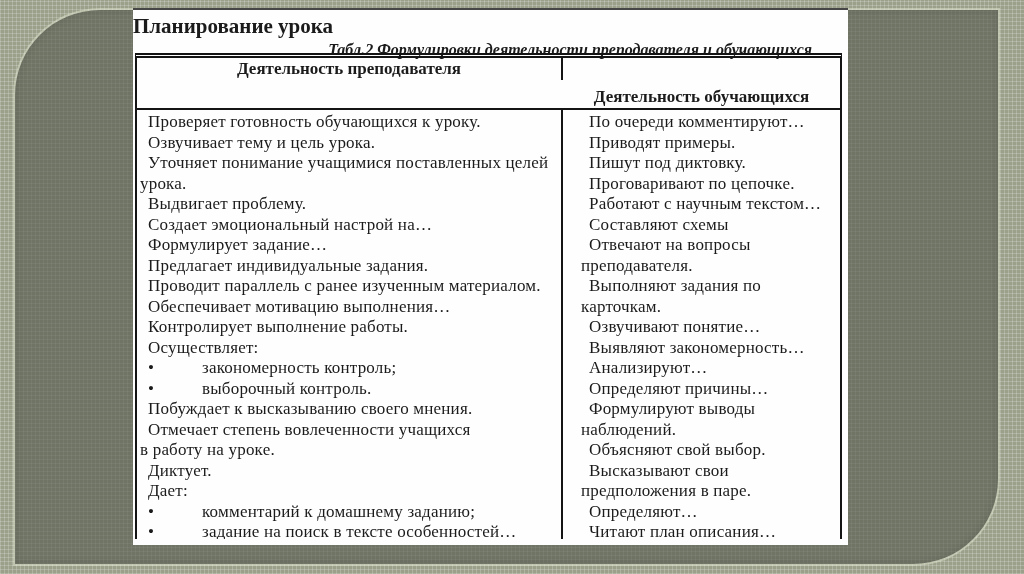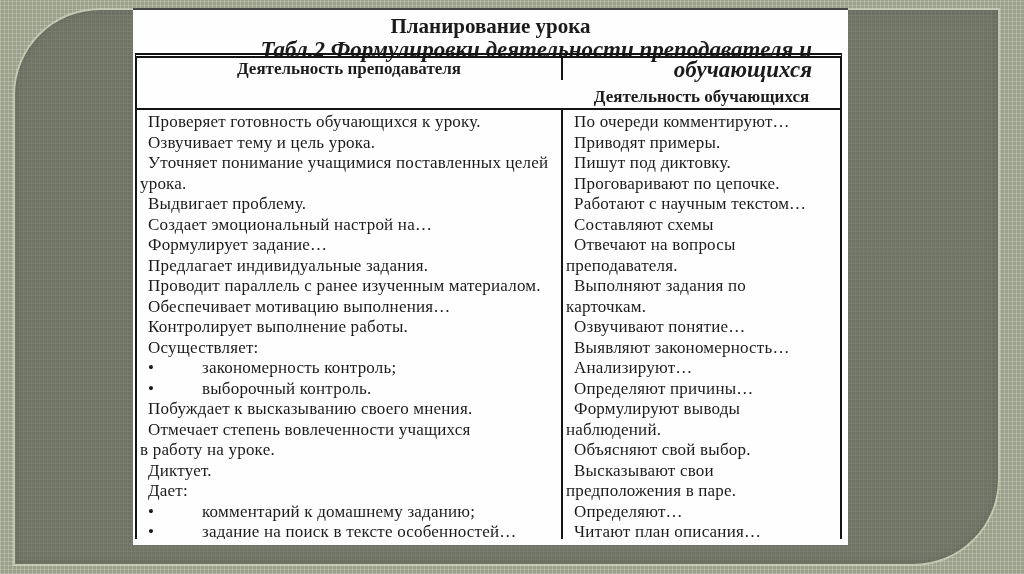--- a/index.html
+++ b/index.html
@@ -28,29 +28,28 @@
     position:absolute;
     left:133px;top:8px;
     width:715px;height:537px;
     background:#fefefe;
     border-top:2px solid #474747;
     overflow:hidden;
     box-sizing:border-box;
   }
   .title{
     margin:0;padding-top:4px;
-    text-align:center;
     font-size:21px;line-height:24px;
     font-weight:bold;
   }
   .subtitle{
     margin:2px 0 0 0;
     text-align:right;
     padding-right:36px;
-    font-size:23px;line-height:20px;
+    font-size:16px;line-height:20px;
     font-weight:bold;font-style:italic;
   }
   .tbl{
     position:absolute;
     left:2px;top:43px;
     width:707px;height:486px;
     box-sizing:border-box;
     border-top:5px double #141414;
     border-left:2px solid #141414;
     border-right:2px solid #141414;
@@ -73,21 +72,21 @@
     overflow:hidden;
   }
   .cell{
     box-sizing:border-box;
     padding-top:2px;
     font-size:17px;
     line-height:20.5px;
     letter-spacing:.2px;
   }
   .cell-teacher{width:426px;border-right:2px solid #141414;padding-left:3px;padding-right:4px;}
-  .cell-students{flex:1;padding-left:3px;padding-right:2px;}
+  .cell-students{flex:1;padding-left:18px;padding-right:2px;}
   .cell-p{
     margin:0;
     text-indent:8px;
     white-space:pre-wrap;
   }
   .li{display:flex;padding-left:8px;}
   .dot{width:54px;flex:none;}
   .li-text{flex:1;}
 </style>
 </head>

